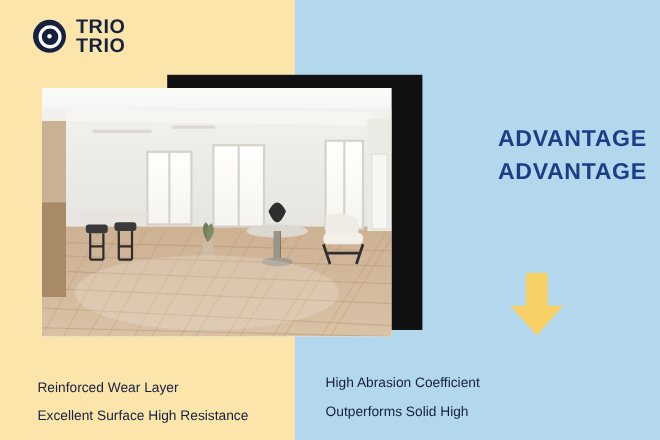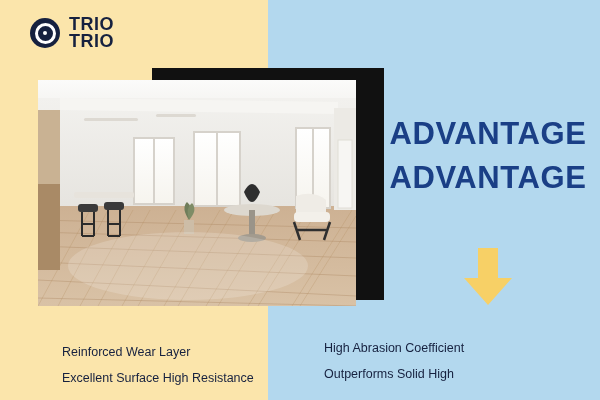--- a/index.html
+++ b/index.html
@@ -101,24 +101,24 @@
   }
   .photo svg { display: block; }
 
   
   .headline {
     position: absolute;
     left: 388px; top: 112px;
     width: 200px;
     color: #1a3f86;
     font-weight: bold;
-    font-size: 31px;
+    font-size: 21px;
     line-height: 1.42;
     letter-spacing: 0.6px;
-    text-align: center;
+    text-align: right;
   }
 
   
   .arrow {
     position: absolute;
     left: 460px; top: 248px;
     width: 56px; height: 58px;
   }
 
   
@@ -129,21 +129,21 @@
     font-size: 12.5px;
     line-height: 2.05;
   }
   .bottom-right-text {
     position: absolute;
     left: 296px; top: 336px;
     color: #16213f;
     font-size: 12.5px;
     line-height: 2.05;
   }
-  .bullet-line { white-space: nowrap; margin-left: 28px; }
+  .bullet-line { white-space: nowrap; }
 </style>
 </head>
 <body>
 
 <div class="poster">
 
   <div class="bg-left"></div>
   <div class="bg-right"></div>
   <div class="bg-bottom-left"></div>
   <div class="bg-bottom-right"></div>

